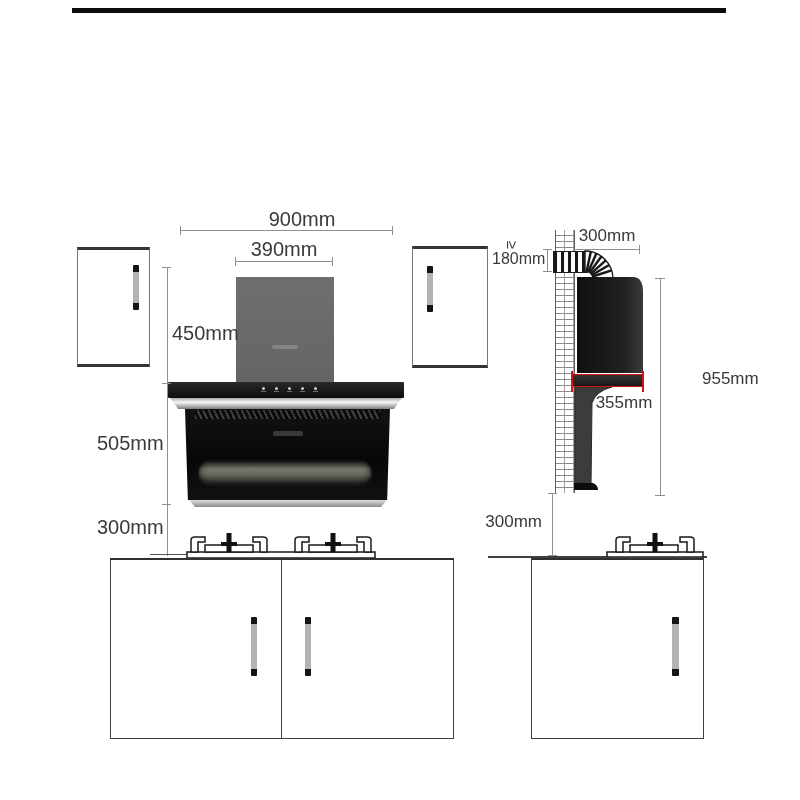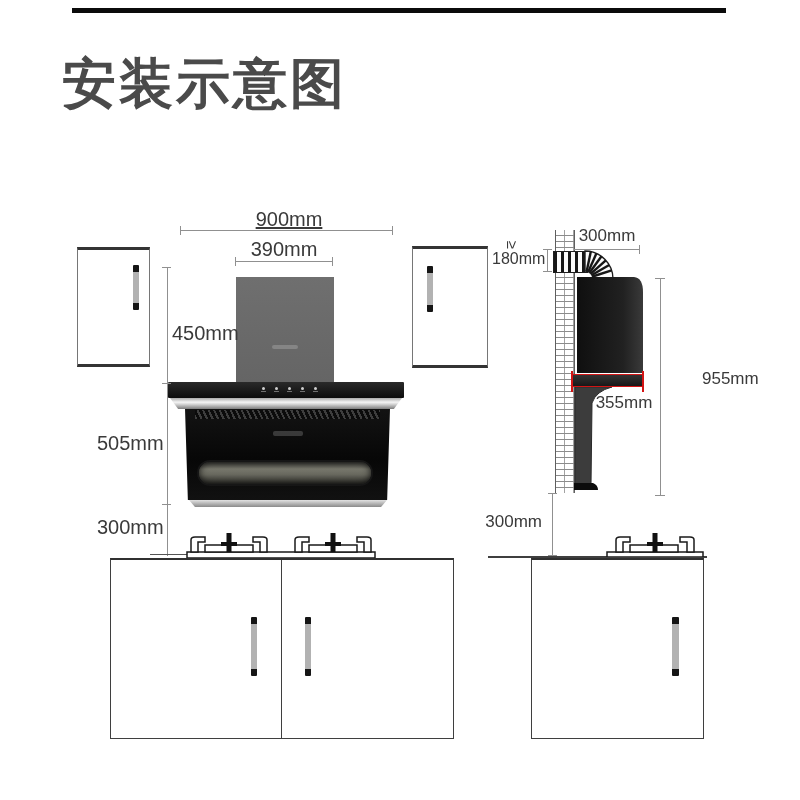--- a/index.html
+++ b/index.html
@@ -55,23 +55,22 @@
   .plate{background:linear-gradient(180deg,#343434,#181818);border:1.5px solid #d31414;box-sizing:border-box;}
   .redtick{width:2px;background:#d31414;}
   .counter{background:#3f3f3f;}
 </style>
 </head>
 <body>
 
 <div id="stage">
 
   <div class="abs top-rule"></div>
-  <div class="abs page-title">安装示意图</div>
-
-  <div class="abs dim-label center" style="left:249px;top:208px;width:80px;text-decoration:underline;">900mm</div>
+
+  <div class="abs dim-label center" style="left:262px;top:208px;width:80px;">900mm</div>
   <div class="abs hline" style="left:180px;top:230px;width:213px;"></div>
   <div class="abs vtick" style="left:180px;top:226px;"></div>
   <div class="abs vtick" style="left:392px;top:226px;"></div>
 
   <div class="abs dim-label center" style="left:244px;top:238px;width:80px;">390mm</div>
   <div class="abs hline" style="left:235px;top:261px;width:98px;"></div>
   <div class="abs vtick" style="left:235px;top:257px;"></div>
   <div class="abs vtick" style="left:332px;top:257px;"></div>
 
   <div class="abs wall-cab" style="left:77px;top:247px;width:71px;height:114px;">

